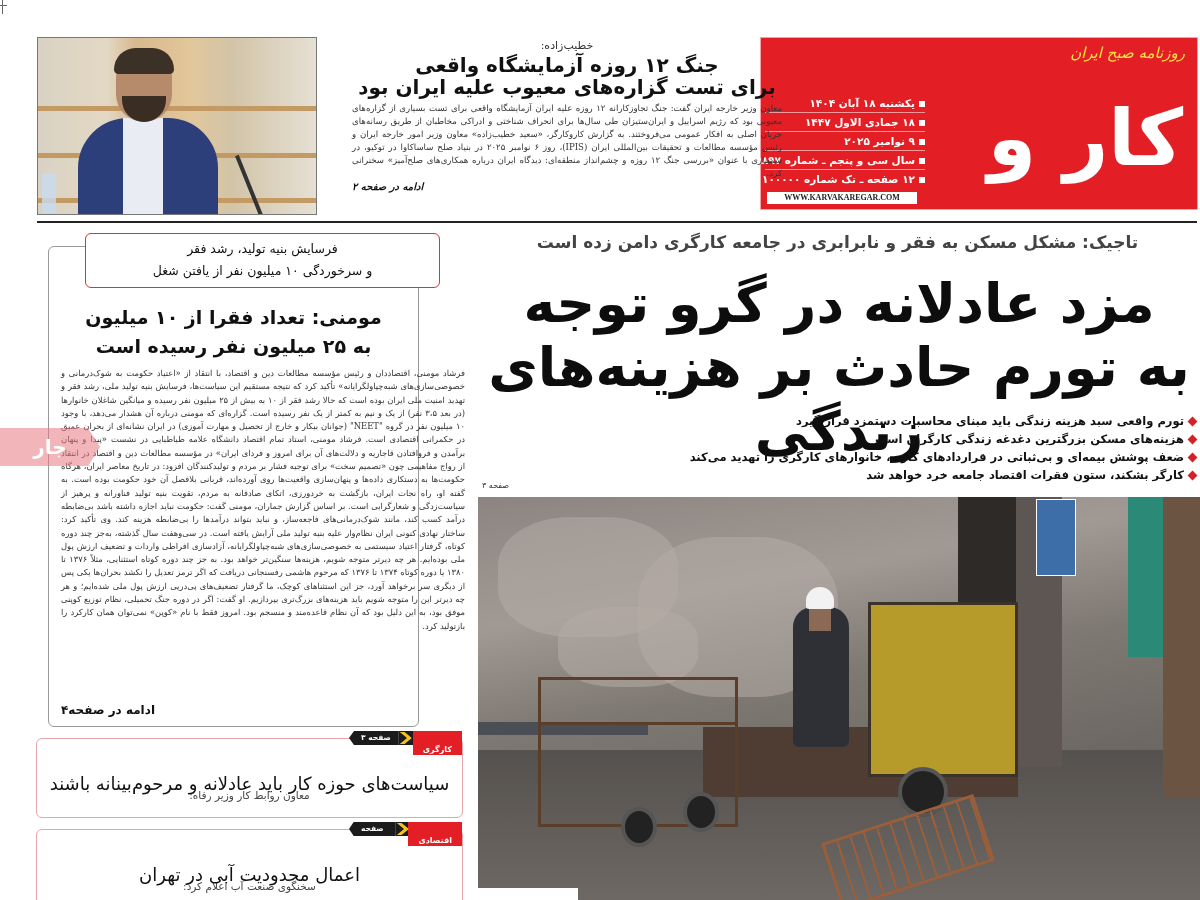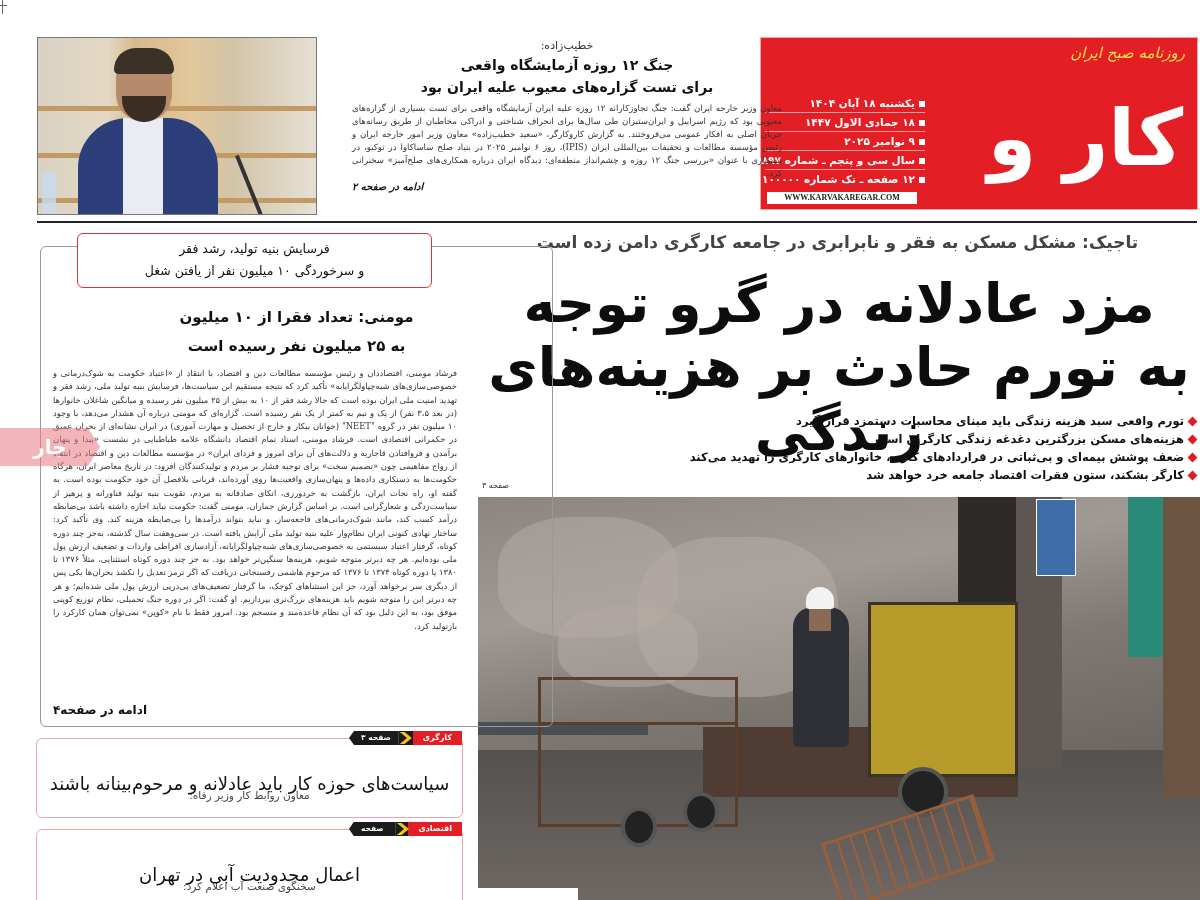--- a/index.html
+++ b/index.html
@@ -44,21 +44,21 @@
   .top-photo .shirt { position: absolute; left: 85px; top: 80px; width: 40px; height: 100px; background: #e9ecf2; }
   .top-photo .head { position: absolute; left: 78px; top: 14px; width: 56px; height: 70px; background: #b58b6c; border-radius: 26px 26px 28px 28px; }
   .top-photo .hair { position: absolute; left: 76px; top: 10px; width: 60px; height: 26px; background: #3c3126; border-radius: 28px 28px 6px 6px; }
   .top-photo .beard { position: absolute; left: 84px; top: 58px; width: 44px; height: 26px; background: #3a2d24; border-radius: 0 0 22px 22px; }
   .top-photo .bottle { position: absolute; left: 4px; top: 135px; width: 14px; height: 40px; background: rgba(200,220,240,0.8); border-radius: 3px; }
   .top-photo .mic { position: absolute; left: 210px; top: 115px; width: 4px; height: 70px; background: #333; transform: rotate(-22deg); }
   .top-rule { position: absolute; left: 37px; top: 221px; width: 1160px; height: 2px; background: #222; }
 
   .top-story { position: absolute; left: 322px; top: 38px; width: 430px; text-align: center; margin-left: 30px; }
   .top-story .kicker { font-size: 11px; color: #333; line-height: 16px; }
-  .top-story .headline { font-size: 14px; font-weight: bold; line-height: 22px; }
+  .top-story .headline { font-size: 20px; font-weight: bold; line-height: 22px; }
   .top-story .body { font-family: "DejaVu Serif", serif; font-size: 8.6px; line-height: 13px; text-align: justify; color: #333; margin-top: 4px; }
   .top-story .cont { text-align: left; font-size: 10px; font-weight: bold; margin-top: 1px; font-style: italic; }
 
   
   .subhead { position: absolute; left: 480px; top: 232px; width: 715px; text-align: center; color: #444; font-size: 17px; font-weight: bold; }
   .main-head { position: absolute; left: 480px; top: 272px; width: 718px; text-align: center; font-size: 54px; font-weight: bold; line-height: 64px; color: #0d0d0d; letter-spacing: -1px; }
   .bullets { position: absolute; right: 4px; top: 412px; width: 500px; }
   .bullet { font-size: 11.5px; font-weight: bold; line-height: 18px; text-align: right; white-space: nowrap; }
   .bullet .dia { display: inline-block; width: 7px; height: 7px; background: #d81f26; transform: rotate(45deg); margin-left: 5px; vertical-align: middle; }
   .page-ref-main { position: absolute; left: 482px; top: 481px; font-size: 8px; color: #333; }
@@ -81,43 +81,43 @@
   .mine-photo .pipe { position: absolute; left: 0; top: 225px; width: 170px; height: 13px; background: #4b4f55; }
   .mine-photo .miner { position: absolute; left: 315px; top: 110px; width: 56px; height: 140px; background: #2e3036; border-radius: 20px 20px 6px 6px; }
   .mine-photo .helmet { position: absolute; left: 328px; top: 90px; width: 28px; height: 22px; background: #f2f2f2; border-radius: 14px 14px 3px 3px; }
   .mine-photo .face { position: absolute; left: 331px; top: 110px; width: 22px; height: 24px; background: #8a6a55; }
   .mine-photo .cloth { position: absolute; left: 650px; top: 0; width: 40px; height: 160px; background: #2a8a77; }
   .mine-photo .cloth2 { position: absolute; left: 685px; top: 0; width: 37px; height: 300px; background: #6b5442; }
   .mine-photo .grate { position: absolute; left: 350px; top: 320px; width: 160px; height: 70px; border: 3px solid #9a5f3a; transform: rotate(-18deg); background: repeating-linear-gradient(90deg, transparent 0 12px, #9a5f3a 12px 14px); }
   .mine-photo .caption-tab { position: absolute; left: 0; bottom: 0; width: 100px; height: 12px; background: #fff; }
 
   
-  .left-box { position: absolute; left: 40px; top: 246px; width: 513px; height: 481px; border: 1px solid #999; border-radius: 6px; }
+  .left-box { position: absolute; left: 48px; top: 246px; width: 371px; height: 481px; border: 1px solid #999; border-radius: 6px; }
   .left-box .callout {
     position: absolute; left: 36px; top: -14px; width: 355px; height: 55px; background: #fff;
     border: 1.5px solid #d9323a; border-radius: 6px; text-align: center;
     font-size: 12.5px; line-height: 22px; padding-top: 4px;
   }
-  .left-box .head2 { position: absolute; left: 0; top: 56px; width: 100%; text-align: center; font-size: 15px; font-weight: bold; line-height: 29px; }
+  .left-box .head2 { position: absolute; left: 0; top: 56px; width: 100%; text-align: center; font-size: 19px; font-weight: bold; line-height: 29px; }
   .left-box .body { position: absolute; left: 12px; top: 120px; width: 404px; font-family: "DejaVu Serif", serif; font-size: 8.4px; line-height: 13.3px; text-align: justify; color: #333; }
   .left-box .cont { position: absolute; left: 12px; top: 456px; font-size: 12px; font-weight: bold; }
 
   .watermark {
     position: absolute; left: 0; top: 428px; width: 100px; height: 38px;
     background: rgba(230,120,130,0.55); color: #fff; font-weight: bold; font-size: 20px;
     line-height: 38px; text-align: center; clip-path: polygon(0 0, 88% 0, 100% 50%, 88% 100%, 0 100%);
   }
 
   
   .teaser { position: absolute; left: 36px; width: 427px; height: 80px; border: 1.5px solid #e8a6aa; border-radius: 6px; background: #fff; }
   .teaser .tag { position: absolute; left: 312px; top: -8px; height: 14px; display: flex; direction: ltr; }
   .teaser .tag .pg { background: #1b1b1b; color: #fff; font-size: 7.5px; line-height: 14px; padding: 0 8px 0 12px; clip-path: polygon(10% 0, 100% 0, 100% 100%, 10% 100%, 0 50%); font-weight: bold; }
   .teaser .tag .chev { width: 14px; background: linear-gradient(90deg, #1b1b1b 0 0); position: relative; }
   .teaser .tag .chev::before { content: ""; position: absolute; left: 1px; top: 1px; width: 12px; height: 12px; background: #f6c21b; clip-path: polygon(0 0, 40% 0, 100% 50%, 40% 100%, 0 100%, 60% 50%); }
-  .teaser .tag .sec { background: #e31e24; color: #fff; font-size: 8px; line-height: 14px; padding: 0 10px; font-weight: bold; }
+  .teaser .tag .sec { background: #e31e24; color: #fff; font-size: 8px; line-height: 14px; padding: 12px 10px; font-weight: bold; }
   .teaser .kick { position: absolute; top: 14px; width: 100%; text-align: center; font-size: 10.5px; color: #444; margin-top: 36px; }
   .teaser .title { position: absolute; top: 34px; width: 100%; text-align: center; font-size: 18px; color: #111; }
   .t1 { top: 738px; }
   .t2 { top: 829px; height: 80px; }
 
   .crop-mark { position: absolute; left: 2px; top: 0; width: 1px; height: 14px; background: #666; }
   .crop-mark2 { position: absolute; left: 0; top: 5px; width: 7px; height: 1px; background: #666; }
 </style>
 </head>
 <body>

